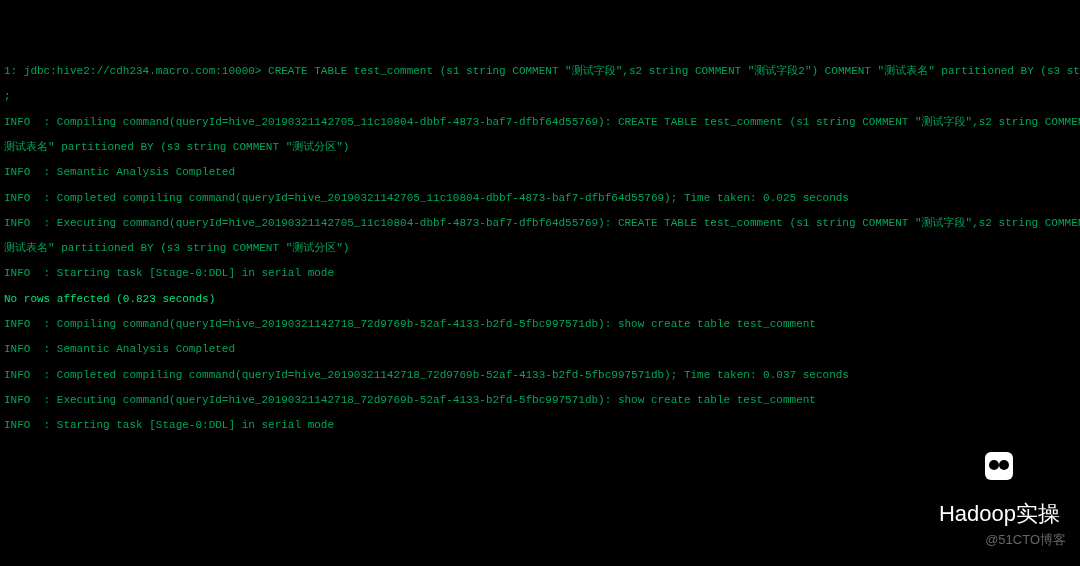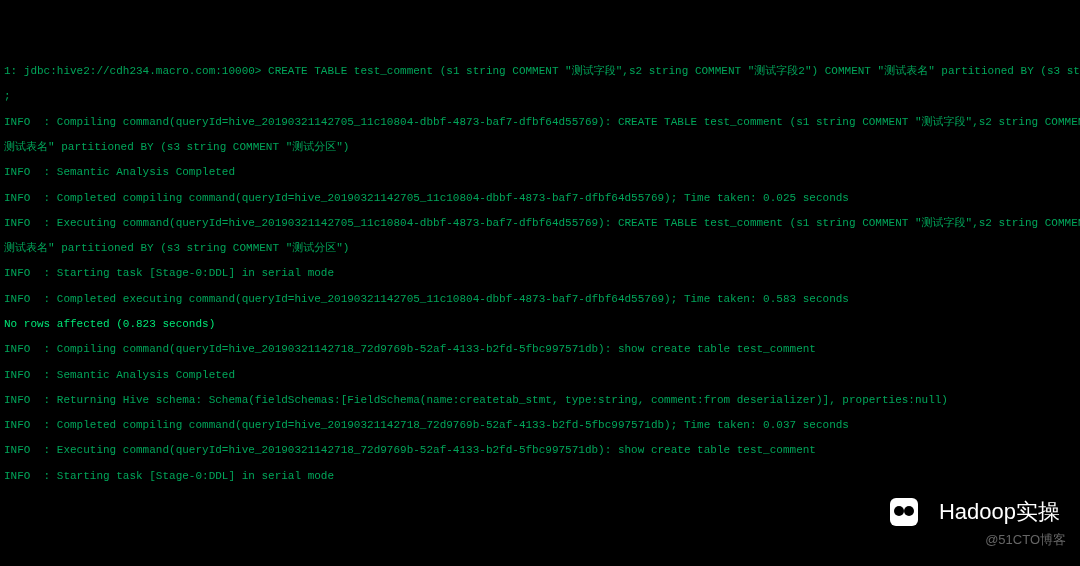--- a/index.html
+++ b/index.html
@@ -29,20 +29,21 @@
   .watermark {
     position: absolute;
     right: 20px;
     bottom: 40px;
     color: #ffffff;
     font-size: 22px;
     font-family: sans-serif;
     display: flex;
     align-items: center;
     gap: 21px;
+    flex-direction: column;
   }
   .watermark-icon {
     width: 28px;
     height: 28px;
     background: #fff;
     border-radius: 6px;
     position: relative;
   }
   .watermark-icon::before, .watermark-icon::after {
     content: '';
@@ -73,25 +74,23 @@
 <div class="terminal">
 <span class="line"><span class="prompt">1: jdbc:hive2://cdh234.macro.com:10000&gt; </span><span>CREATE TABLE test_comment (s1 string COMMENT "测试字段",s2 string COMMENT "测试字段2") COMMENT "测试表名" partitioned BY (s3 string COMMENT "测试分区")</span></span>
 <span class="line"><span>;</span></span>
 <span class="line info">INFO  : Compiling command(queryId=hive_20190321142705_11c10804-dbbf-4873-baf7-dfbf64d55769): CREATE TABLE test_comment (s1 string COMMENT "测试字段",s2 string COMMENT "测试字段2") COMMENT "</span>
 <span class="line info">测试表名" partitioned BY (s3 string COMMENT "测试分区")</span>
 <span class="line info">INFO  : Semantic Analysis Completed</span>
 <span class="line info">INFO  : Completed compiling command(queryId=hive_20190321142705_11c10804-dbbf-4873-baf7-dfbf64d55769); Time taken: 0.025 seconds</span>
 <span class="line info">INFO  : Executing command(queryId=hive_20190321142705_11c10804-dbbf-4873-baf7-dfbf64d55769): CREATE TABLE test_comment (s1 string COMMENT "测试字段",s2 string COMMENT "测试字段2") COMMENT "</span>
 <span class="line info">测试表名" partitioned BY (s3 string COMMENT "测试分区")</span>
 <span class="line info">INFO  : Starting task [Stage-0:DDL] in serial mode</span>
-<span class="line info">INFO  : Completed executing command(queryId=hive_20190321142705_11c10804-dbbf-4873-baf7-dfbf64d55769); Time taken: 0.583 seconds</span>
 <span class="line highlight">No rows affected (0.823 seconds)</span>
 <span class="line info">INFO  : Compiling command(queryId=hive_20190321142718_72d9769b-52af-4133-b2fd-5fbc997571db): show create table test_comment</span>
 <span class="line info">INFO  : Semantic Analysis Completed</span>
-<span class="line info">INFO  : Returning Hive schema: Schema(fieldSchemas:[FieldSchema(name:createtab_stmt, type:string, comment:from deserializer)], properties:null)</span>
 <span class="line info">INFO  : Completed compiling command(queryId=hive_20190321142718_72d9769b-52af-4133-b2fd-5fbc997571db); Time taken: 0.037 seconds</span>
 <span class="line info">INFO  : Executing command(queryId=hive_20190321142718_72d9769b-52af-4133-b2fd-5fbc997571db): show create table test_comment</span>
 <span class="line info">INFO  : Starting task [Stage-0:DDL] in serial mode</span>
 
 
 
 
 
 
 

